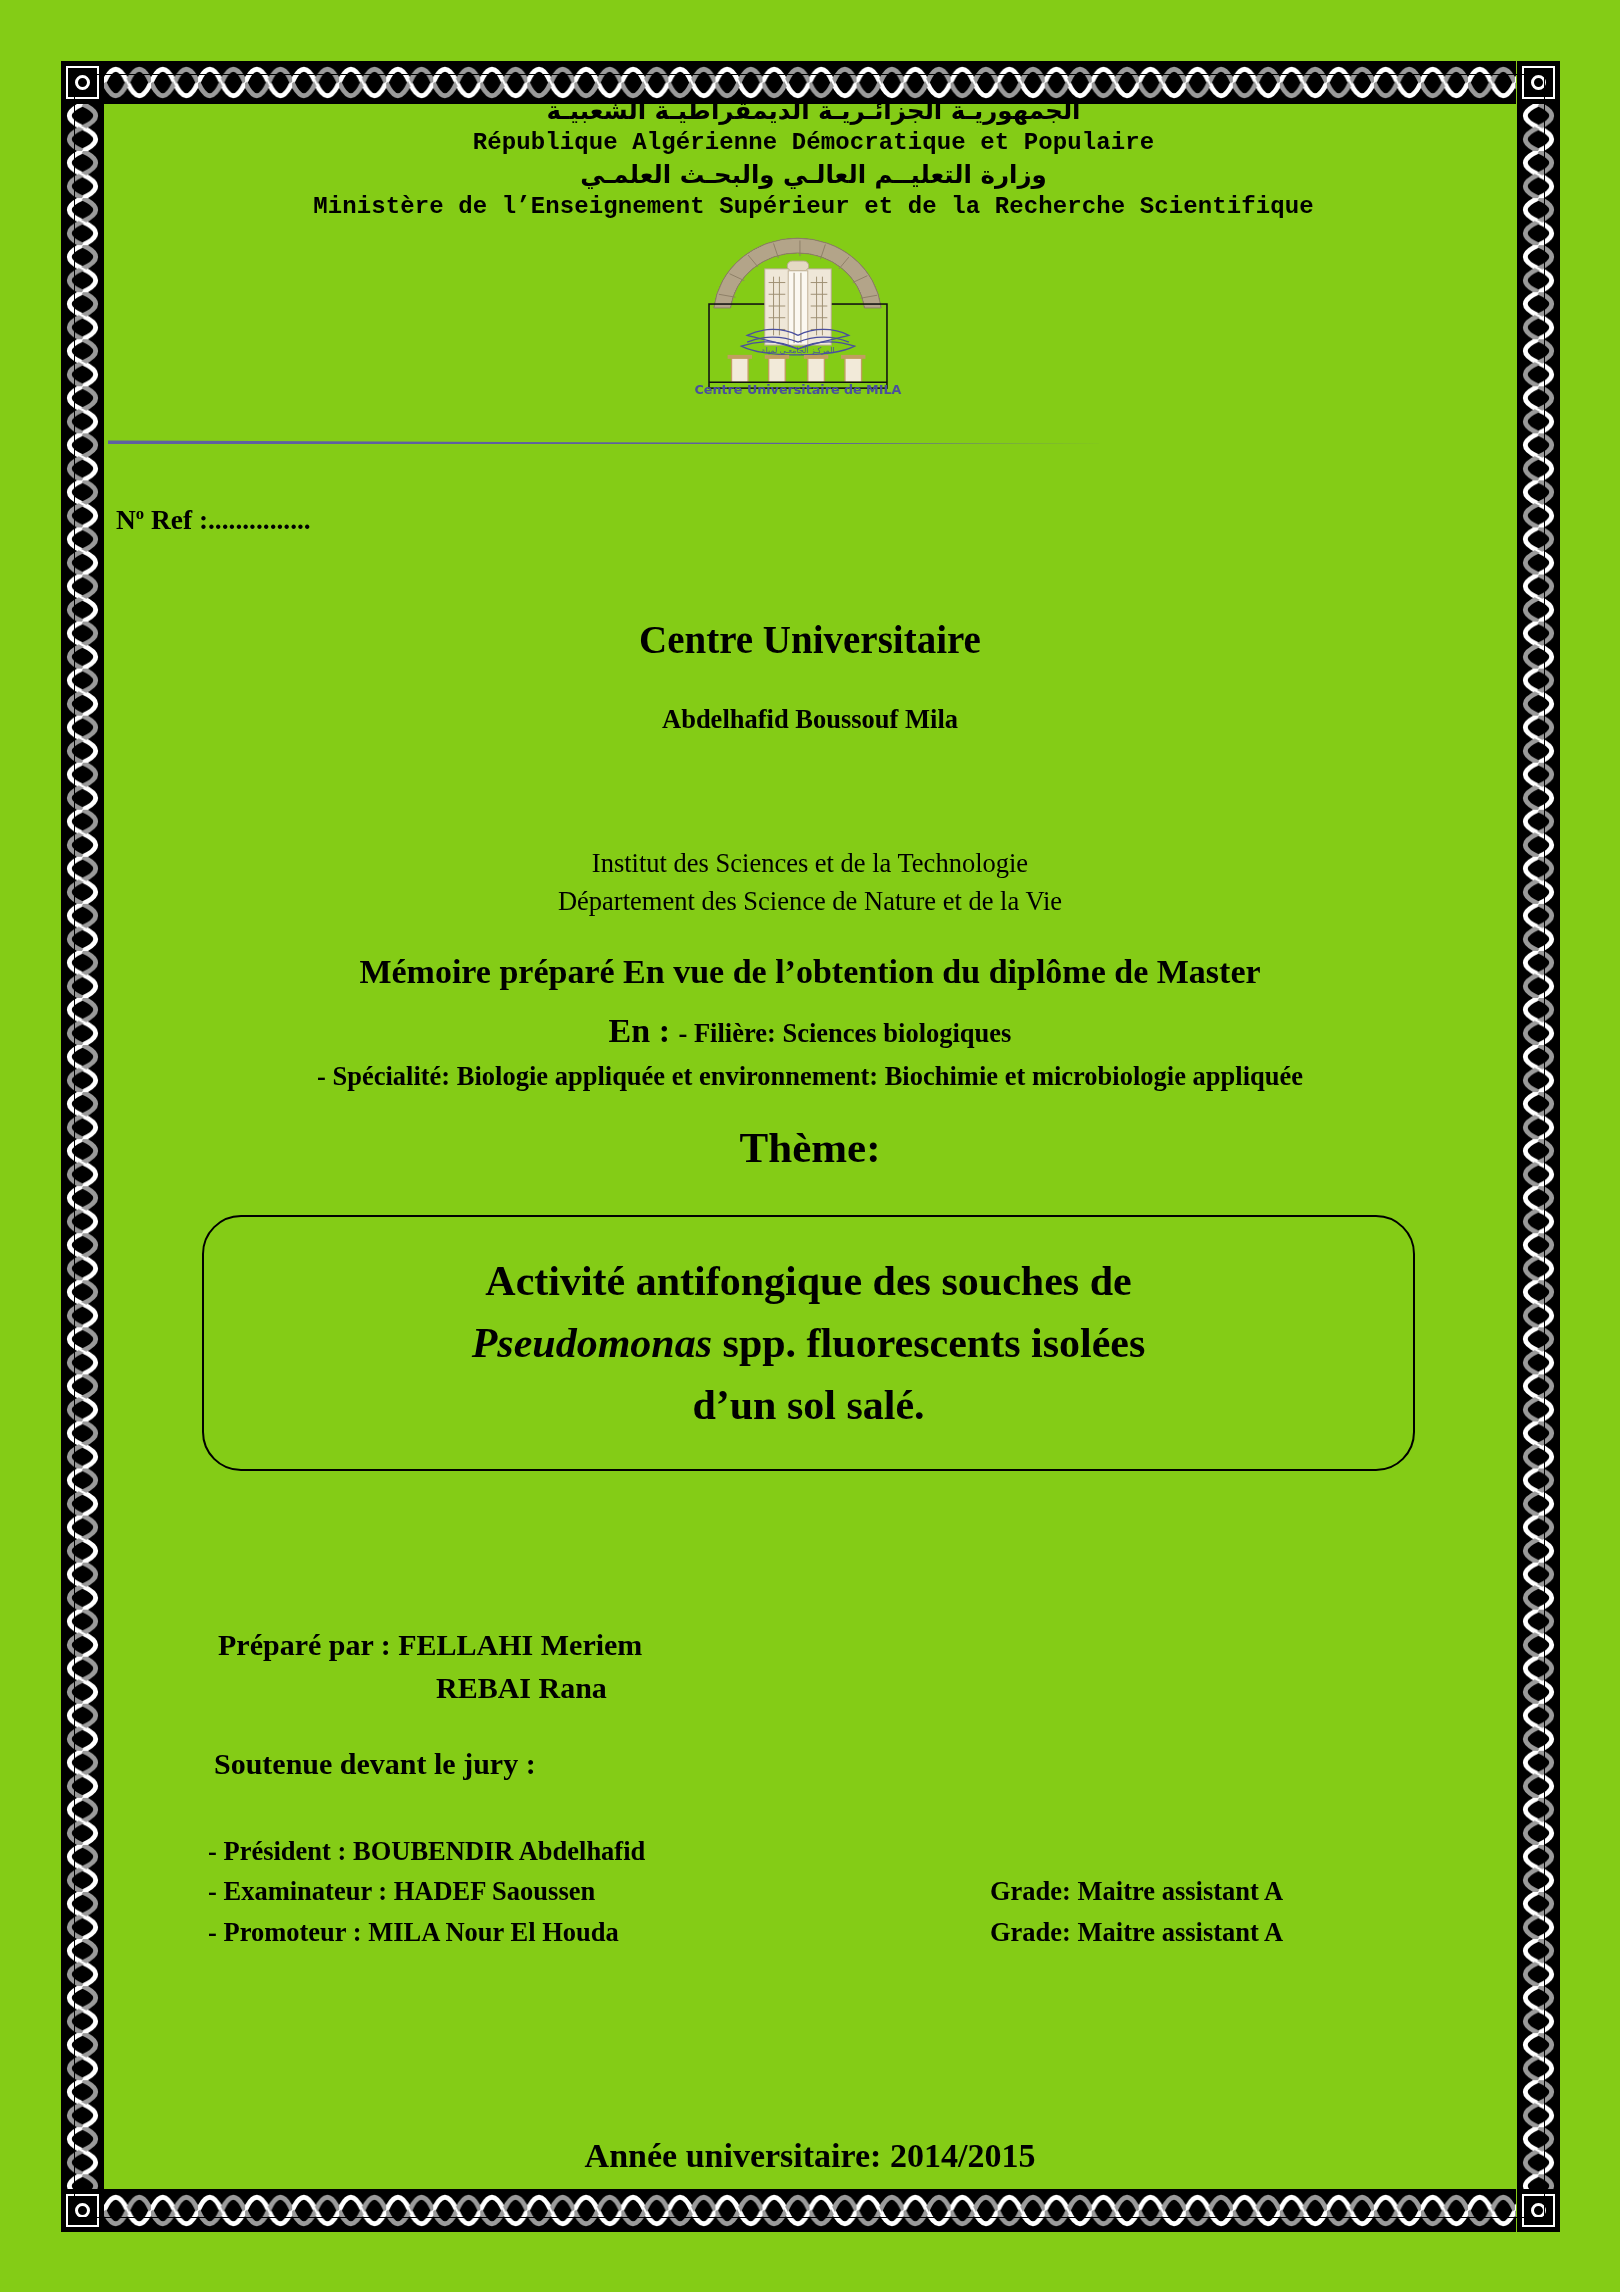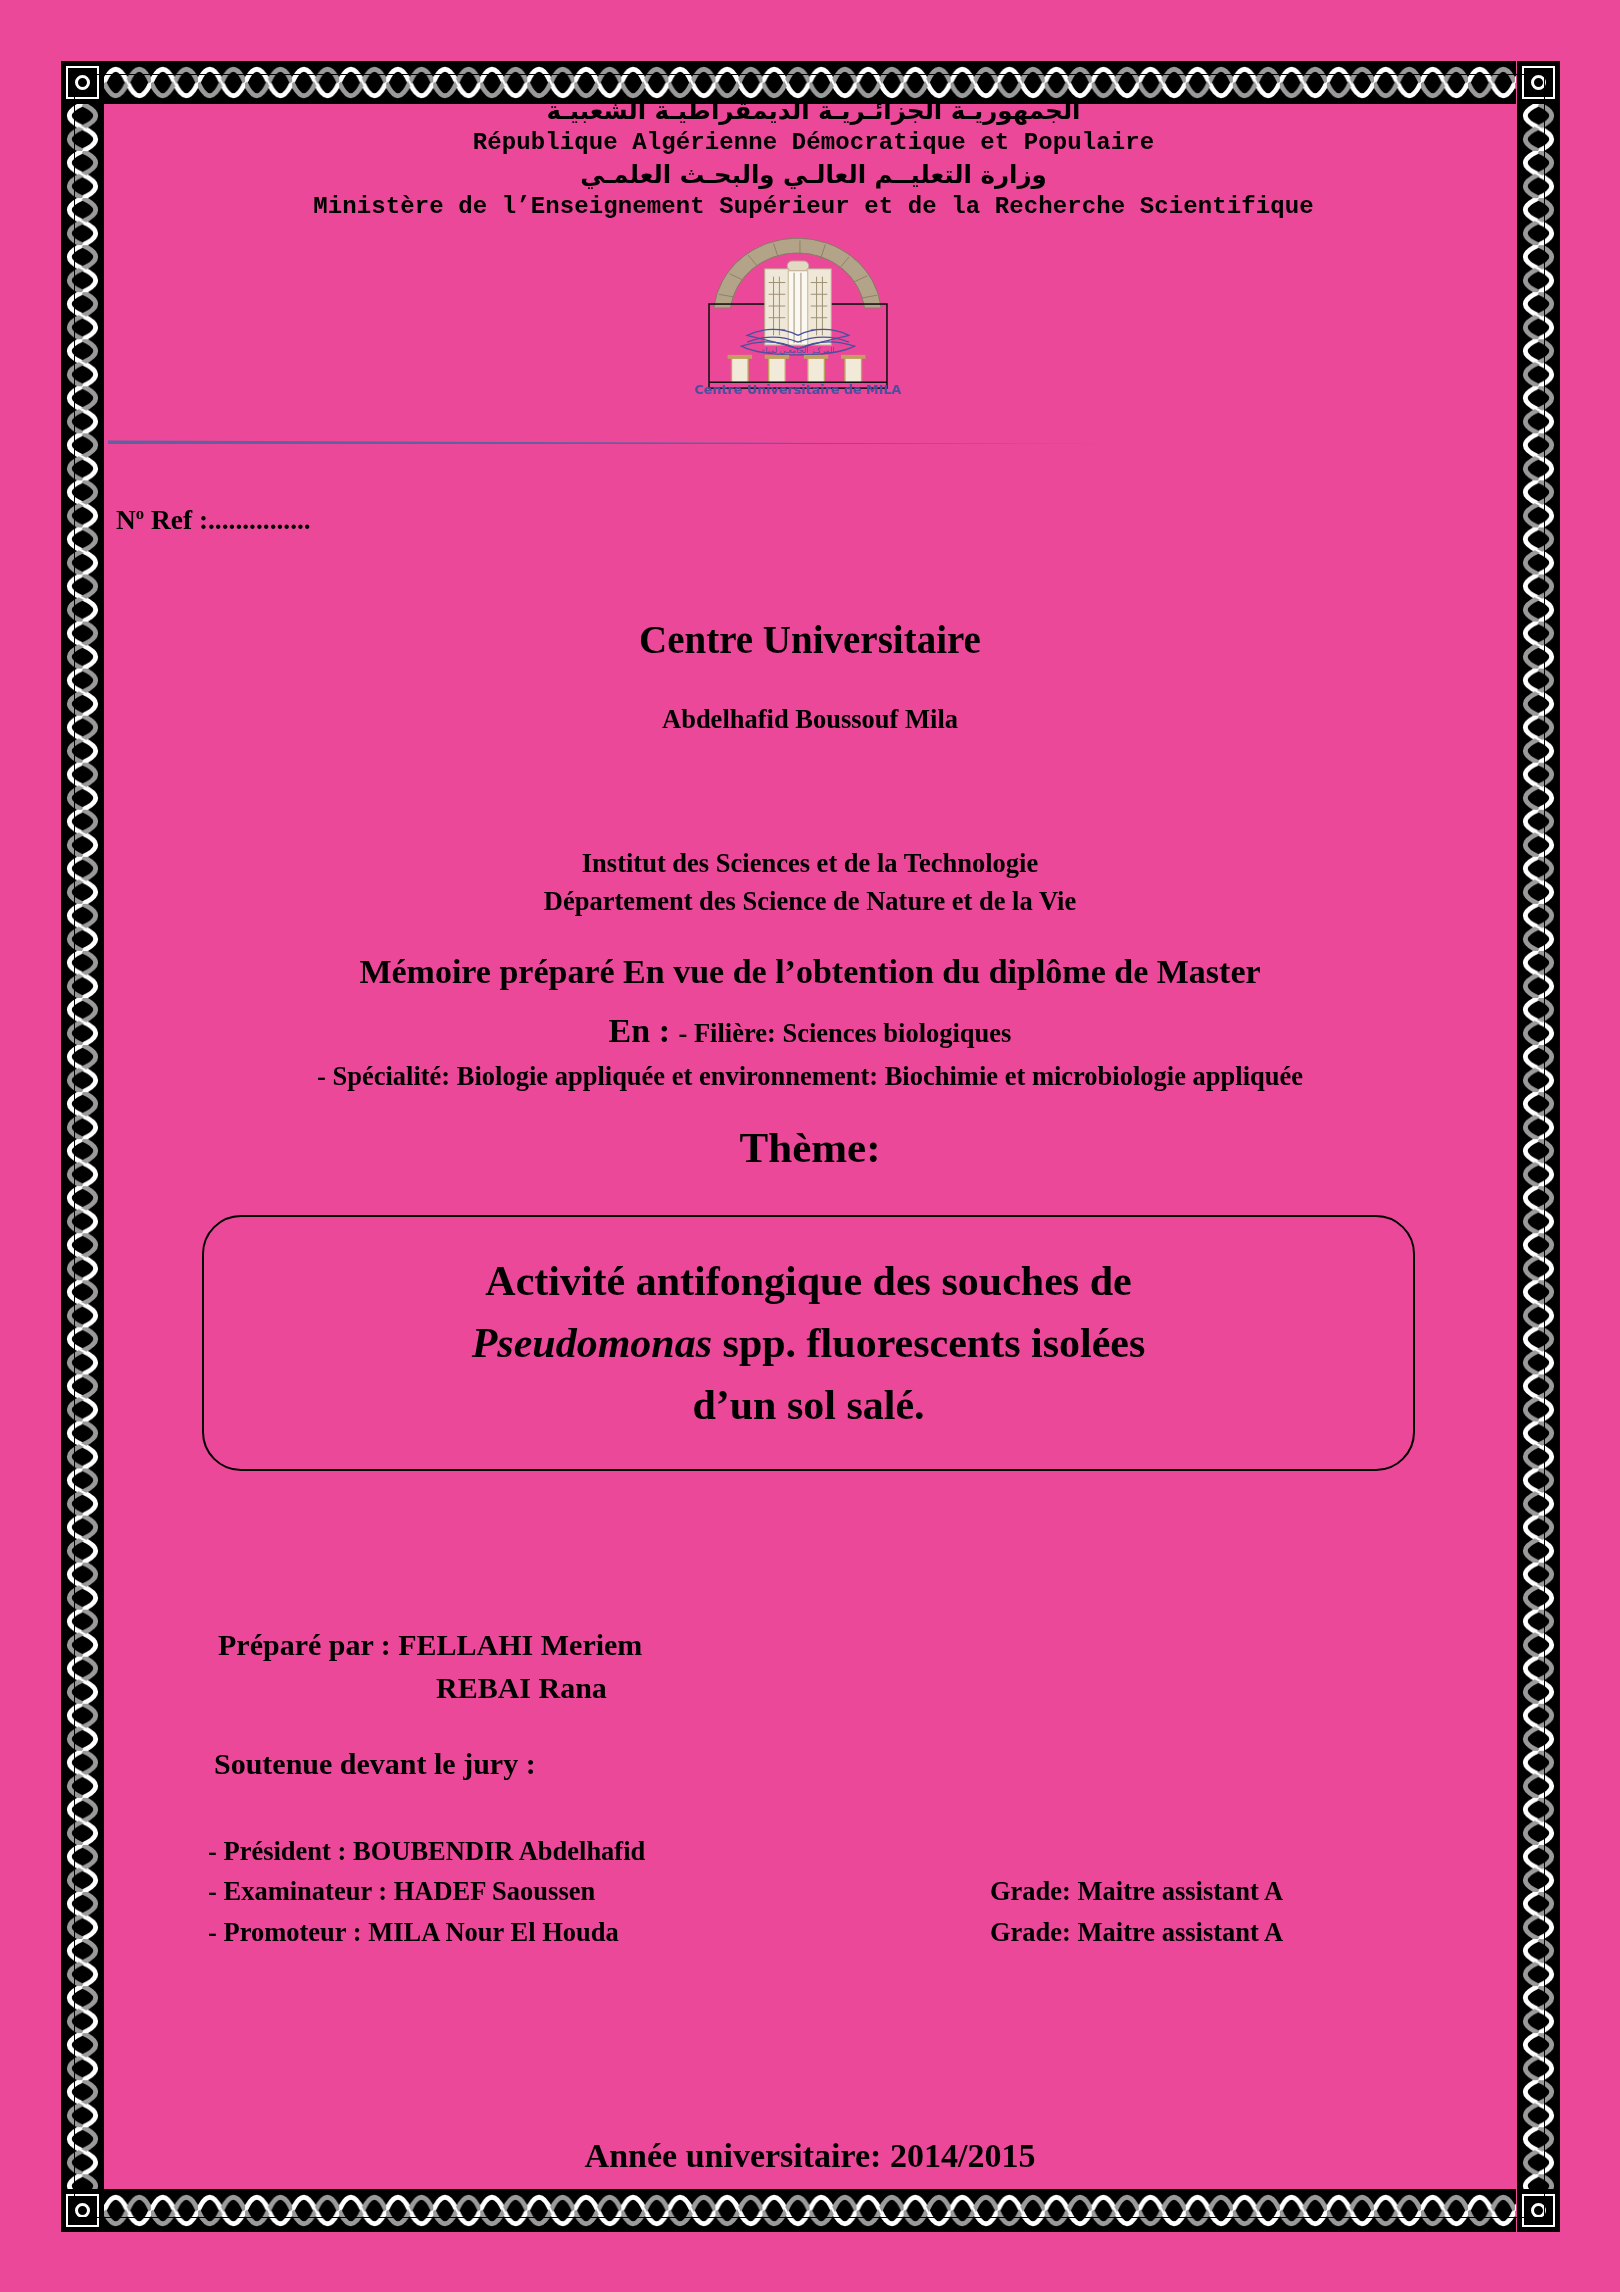--- a/index.html
+++ b/index.html
@@ -10,21 +10,21 @@
   body {
     font-family: "Liberation Serif", "DejaVu Serif", serif;
     color: #000;
   }
 
   
   .page {
     position: relative;
     width: 1620px;
     height: 2293px;
-    background: #ec4899;
+    background: #84cc16;
     overflow: hidden;
   }
 
   
   .border-frame {
     position: absolute;
     left: 61px;
     top: 61px;
     width: 1499px;
     height: 2171px;
@@ -145,21 +145,21 @@
     font-size: 26.5px;
     font-weight: bold;
     text-align: center;
   }
 
   .inst {
     position: absolute;
     left: 0; right: 0;
     top: 845px;
     font-size: 26.5px;
-    font-weight: bold;
+    font-weight: normal;
     line-height: 1.42;
     text-align: center;
   }
 
   .memoire {
     position: absolute;
     left: 0; right: 0;
     top: 953px;
     font-size: 34px;
     font-weight: bold;

